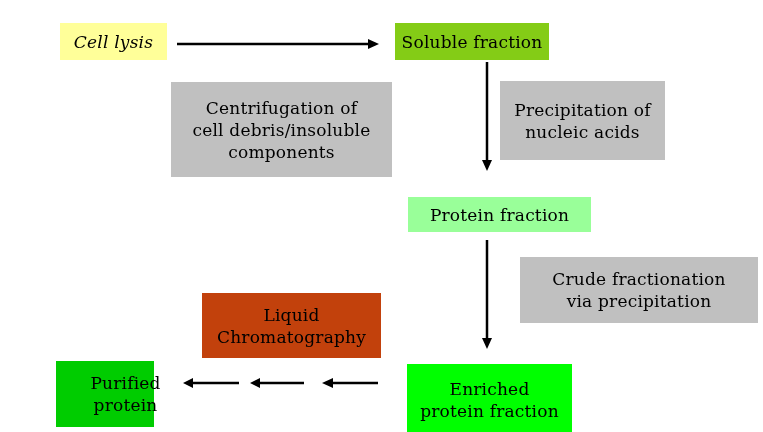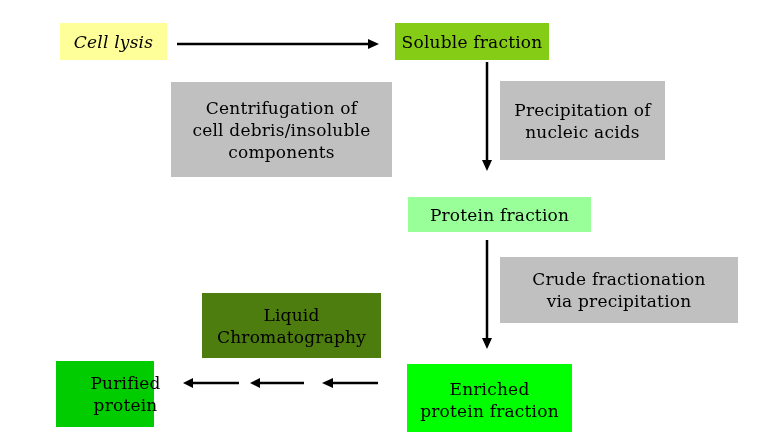--- a/index.html
+++ b/index.html
@@ -40,26 +40,26 @@
   <span class="node-text">Centrifugation of
 cell debris/insoluble
 components</span>
 </div>
 
 <div class="box" style="left:500px; top:81px; width:165px; height:79px; background:#C0C0C0;">
   <span class="node-text">Precipitation of
 nucleic acids</span>
 </div>
 
-<div class="box" style="left:500px; top:257px; width:238px; height:66px; background:#C0C0C0;">
+<div class="box" style="left:520px; top:257px; width:238px; height:66px; background:#C0C0C0;">
   <span class="node-text">Crude fractionation
 via precipitation</span>
 </div>
 
-<div class="box" style="left:202px; top:293px; width:179px; height:65px; background:#4d7c0f;">
+<div class="box" style="left:202px; top:293px; width:179px; height:65px; background:#c2410c;">
   <span class="node-text">Liquid
 Chromatography</span>
 </div>
 
 <svg class="arrows" width="763" height="432">
   <g>
     <line x1="177" y1="44" x2="370" y2="44" stroke="#000" stroke-width="2.5"></line>
     <polygon points="368,39 379,44 368,49" fill="#000"></polygon>
   </g>
   <g>

